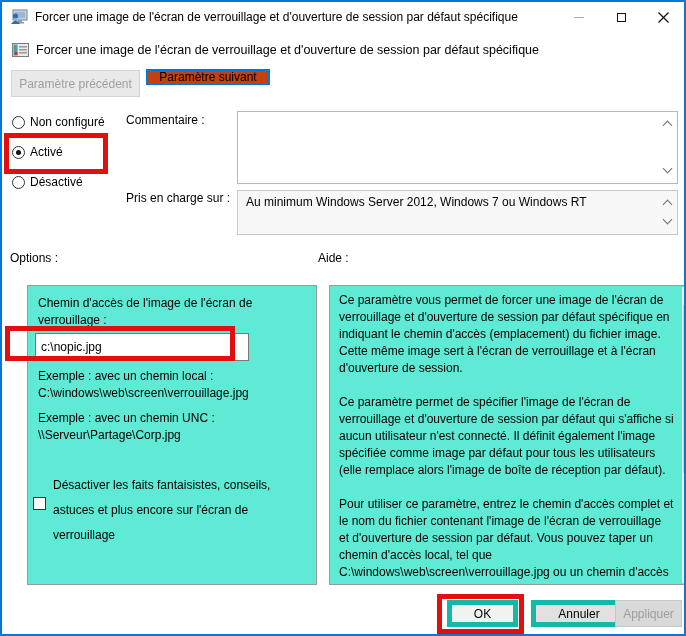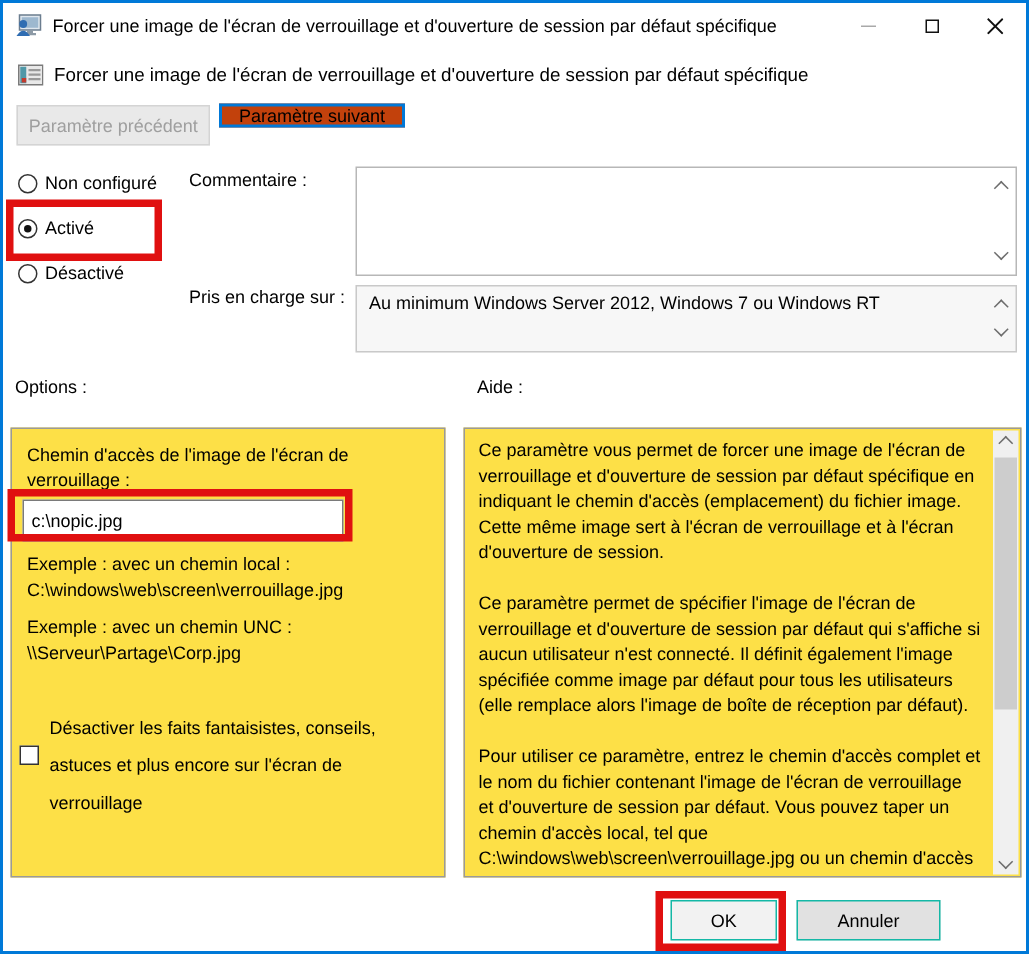--- a/index.html
+++ b/index.html
@@ -33,36 +33,36 @@
   .radio-circle.checked:after{content:"";position:absolute;left:3px;top:3px;width:5px;height:5px;border-radius:50%;background:#111;}
   
   .field-label{position:absolute;font-size:12px;}
   .comment-box{left:235px;top:109px;width:441px;height:73px;background:#fff;border:1px solid #b7b7b7;}
   .supported-box{left:235px;top:188px;width:441px;height:45px;background:#f7f7f7;border:1px solid #c9c9c9;padding:4px 22px 4px 8px;font-size:12px;}
   .chev{width:7px;height:7px;border-right:1.4px solid #6d6d6d;border-bottom:1.4px solid #6d6d6d;display:inline-block;}
   .chev-up{transform:rotate(225deg);}
   .chev-down{transform:rotate(45deg);}
   .box-chev{position:absolute;}
   
-  .panel{background:#fde047;border:1px solid #9a9a9a;}
+  .panel{background:#5eead4;border:1px solid #9a9a9a;margin-left:20px;}
   .options-panel{left:5px;top:283px;width:290px;height:300px;padding:9px 10px;}
   .aide-panel{left:307px;top:283px;width:372px;height:300px;}
   .aide-text{position:absolute;left:1px;top:1px;right:18px;bottom:1px;padding:5px 8px;overflow:hidden;font-size:12px;line-height:17px;}
   .aide-text p{margin:0 0 17px 0;}
   
   .scrollbar{position:absolute;top:1px;right:1px;bottom:1px;width:17px;background:#f0f0f0;}
   .sb-arrow{position:absolute;left:0;width:17px;height:17px;display:flex;align-items:center;justify-content:center;}
   .sb-thumb{position:absolute;left:1px;width:15px;background:#cdcdcd;}
   
   .opt-text{font-size:12px;line-height:17px;}
   .path-input{position:absolute;left:7px;top:47px;width:214px;height:28px;border:1px solid #7a7a7a;font-family:"Liberation Sans",sans-serif;font-size:12px;padding:2px 5px;background:#fff;}
   .checkbox{position:absolute;left:5px;top:211px;width:13px;height:13px;border:1px solid #333;background:#fff;}
   .checkbox-label{position:absolute;left:25px;top:187px;width:248px;font-size:12px;line-height:25px;}
   
-  .btn-footer{height:27px;background:#e1e1e1;border:1px solid #14b8a6;}
+  .btn-footer{height:27px;background:#e1e1e1;border:5px solid #14b8a6;}
   .btn-ok{left:445px;top:598px;width:71px;background:#f2f2f2;}
   .btn-cancel{left:529px;top:598px;width:96px;text-align:right;}
   .btn-apply{left:613px;top:598px;width:67px;background:#d9d9d9;border:1px solid #c6c6c6;color:#9d9d9d;}
   
   .red-rect{position:absolute;border:5px solid #e01010;pointer-events:none;}
   .red-1{left:2px;top:131px;width:104px;height:41px;}
   .red-2{left:3px;top:324px;width:230px;height:35px;}
   .red-3{left:435px;top:592px;width:87px;height:40px;}
 </style>
 </head>
@@ -176,16 +176,17 @@
         </span>
       <div class="sb-thumb" style="top:18px;height:168px;"></div>
       <span class="sb-arrow" style="bottom:0;">
           <span class="chev chev-down"></span>
         </span>
     </div>
   </div>
 
   <button class="abs btn btn-footer btn-ok">OK</button>
   <button class="abs btn btn-footer btn-cancel">Annuler</button>
+  <button class="abs btn btn-footer btn-apply" disabled="">Appliquer</button>
 
   <div class="red-rect red-3"></div>
 
 </div>
 
 </body></html>

